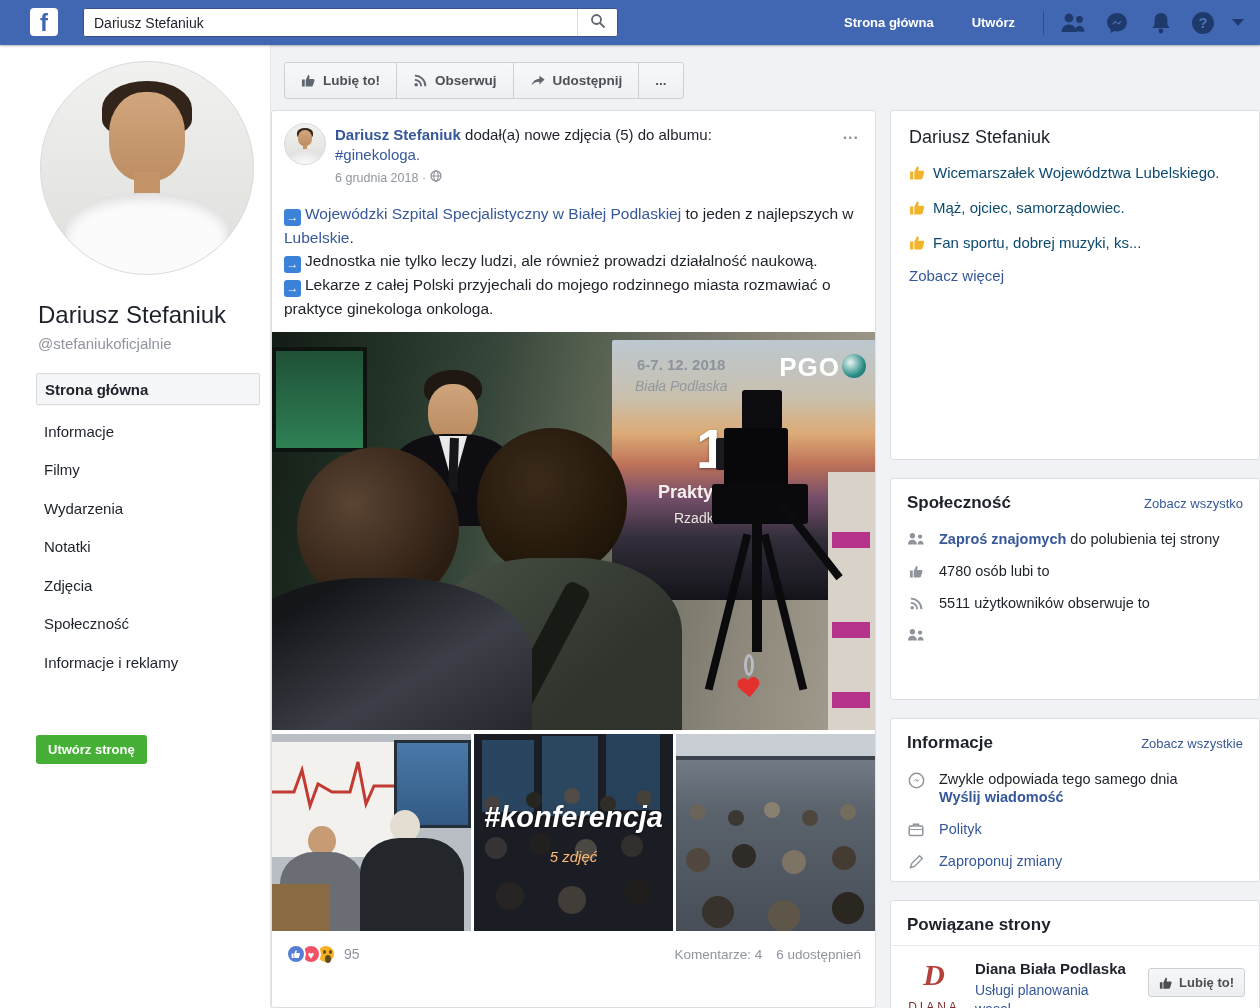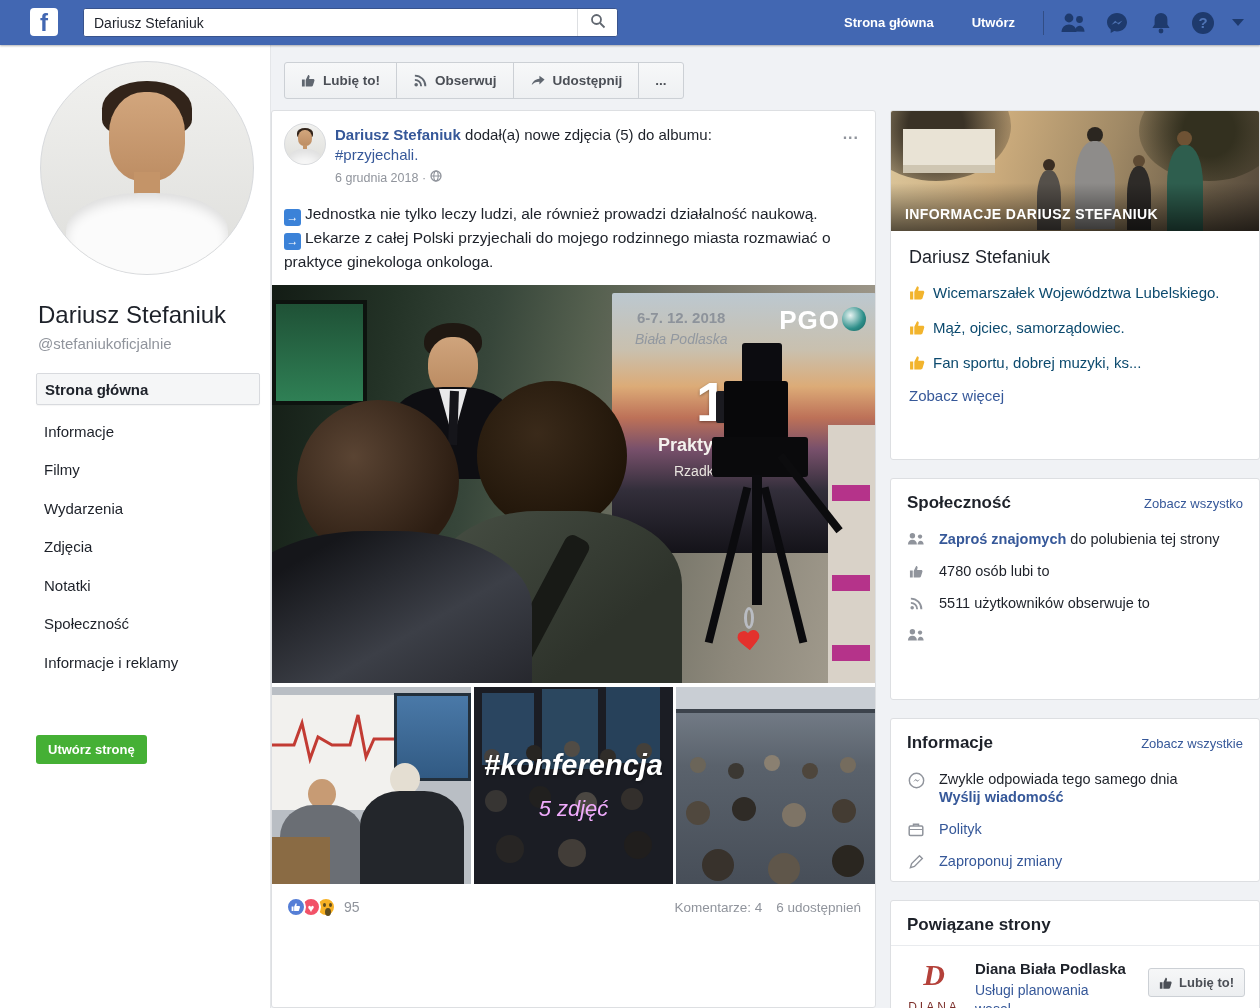--- a/index.html
+++ b/index.html
@@ -109,21 +109,21 @@
   .t2-w1 { position:absolute; left:8px; top:6px; width:52px; height:72px; background:#3e6d9c; }
   .t2-w2 { position:absolute; left:68px; top:2px; width:56px; height:80px; background:#417199; }
   .t2-w3 { position:absolute; left:132px; top:0; width:54px; height:76px; background:#3a6690; }
   .crowd { position:absolute; width:16px; height:16px; border-radius:50%; }
   .t2 .crowd { left:10px; top:62px; background:#6d675e;
     box-shadow:42px -4px 0 #3a332b,80px -8px 0 #857a6a,116px 0 0 #4a4238,152px -6px 0 #6e6557,
     4px 44px 0 3px #57504a,48px 40px 0 3px #2e2a26,94px 46px 0 3px #7b7265,140px 42px 0 3px #4f463c,
     18px 92px 0 6px #3a342e,80px 96px 0 6px #6a5f52,146px 88px 0 6px #2c2722; }
   .t2-overlay { position:absolute; inset:0; background:rgba(18,20,25,.45); display:flex; flex-direction:column; align-items:center; justify-content:center; gap:14px; }
   .t2-title { color:#fff; font-weight:bold; font-size:29px; text-shadow:0 1px 3px rgba(0,0,0,.5); }
-  .t2-count { color:#f0abfc; font-size:22px; }
+  .t2-count { color:#fdba74; font-size:15px; }
   .t3 { background:linear-gradient(#7d8691 0%,#5a626c 40%,#474e58 100%); }
   .t3-ceil { position:absolute; left:0; top:0; width:100%; height:26px; background:#c9ced4; border-bottom:4px solid #3c434c; }
   .t3 .crowd { left:14px; top:70px; background:#6b6559;
     box-shadow:38px 6px 0 #3b3833,74px -2px 0 #8a8071,112px 6px 0 #4e463c,150px 0 0 #756c5e,
     0px 48px 0 4px #50483e,46px 44px 0 4px #2f2b26,96px 50px 0 4px #7e7466,146px 46px 0 4px #443c33,
     20px 100px 0 8px #38322c,86px 104px 0 8px #5f564a,150px 96px 0 8px #2a2620; }
 
   
   .react-row { display:flex; align-items:center; justify-content:space-between; padding:0 14px; height:46px; }
   .react-left { display:flex; align-items:center; }
@@ -230,22 +230,22 @@
       <div class="av-neck"></div>
       <div class="av-shirt"></div>
     </div>
     <div class="side-name">Dariusz Stefaniuk</div>
     <div class="side-handle">@stefaniukoficjalnie</div>
     <ul class="side-menu">
       <li class="active">Strona główna</li>
       <li>Informacje</li>
       <li>Filmy</li>
       <li>Wydarzenia</li>
+      <li>Notatki</li>
       <li>Zdjęcia</li>
-      <li>Notatki</li>
       <li>Społeczność</li>
       <li>Informacje i reklamy</li>
     </ul>
     <button class="create-page-btn">Utwórz stronę</button>
   </aside>
 
   <main class="main-col">
 
     <div class="action-bar">
       <button class="action-btn">
@@ -277,36 +277,39 @@
           <div class="av-hair"></div>
           <div class="av-face"></div>
           <div class="av-neck"></div>
           <div class="av-shirt"></div>
         </div>
         <div class="post-head-text">
           <div>
             <a class="blue post-author">Dariusz Stefaniuk</a>
             <span>dodał(a) nowe zdjęcia (5) do albumu:</span>
           </div>
-          <div><a class="blue">#przyjechali.</a></div>
+          <div><a class="blue">#ginekologa.</a></div>
           <div class="post-meta">
             <span>6 grudnia 2018 ·</span>
             <span>
               <svg width="12" height="12" viewBox="0 0 12 12">
                   <circle cx="6" cy="6" r="5" fill="none" stroke="#90949c" stroke-width="1.3"></circle>
                   <line x1="1" y1="6" x2="11" y2="6" stroke="#90949c" stroke-width="1.1"></line>
                   <ellipse cx="6" cy="6" rx="2.2" ry="5" fill="none" stroke="#90949c" stroke-width="1.1"></ellipse>
                 </svg>
             </span>
           </div>
         </div>
         <span class="post-more">...</span>
       </div>
 
       <div class="post-body">
+        <div>
+          <span class="arrow-emoji">→</span><a class="blue">Wojewódzki Szpital Specjalistyczny w Białej Podlaskiej</a><span> to jeden z najlepszych w </span><a class="blue">Lubelskie</a><span>.</span>
+        </div>
         <div>
           <span class="arrow-emoji">→</span><span>Jednostka nie tylko leczy ludzi, ale również prowadzi działalność naukową.</span>
         </div>
         <div>
           <span class="arrow-emoji">→</span><span>Lekarze z całej Polski przyjechali do mojego rodzinnego miasta rozmawiać o praktyce ginekologa onkologa.</span>
         </div>
       </div>
 
       <div class="photo-main">
         <div class="ph-screen"></div>
@@ -395,36 +398,20 @@
           <span>Komentarze: 4</span>
           <span>6 udostępnień</span>
         </div>
       </div>
     </article>
   </main>
 
   <section class="right-col">
 
     <div class="card card-about">
-      <div class="cover">
-        <div class="cv-tree1"></div>
-        <div class="cv-tree2"></div>
-        <div class="cv-palace"></div>
-        <div class="cv-head" style="left:196px;top:16px;width:16px;height:16px;background:#2b2620;"></div>
-        <div class="cv-fig" style="left:184px;top:30px;width:40px;height:88px;background:#8e8c8a;"></div>
-        <div class="cv-head" style="left:152px;top:48px;width:12px;height:12px;background:#3a2d22;"></div>
-        <div class="cv-fig" style="left:146px;top:59px;width:24px;height:60px;background:#55504a;"></div>
-        <div class="cv-head" style="left:242px;top:44px;width:12px;height:12px;background:#5e4a33;"></div>
-        <div class="cv-fig" style="left:236px;top:55px;width:24px;height:64px;background:#2e2b28;"></div>
-        <div class="cv-head" style="left:286px;top:20px;width:15px;height:15px;background:#6e5234;"></div>
-        <div class="cv-fig" style="left:276px;top:34px;width:36px;height:86px;background:#2e5e4e;"></div>
-        <div class="cv-caption">
-          <span>INFORMACJE DARIUSZ STEFANIUK</span>
-        </div>
-      </div>
       <div class="about-body">
         <div class="about-name">Dariusz Stefaniuk</div>
         <div class="about-line">
           <span class="thumb-emoji"><svg width="17" height="17" viewBox="0 0 16 16">
                 <path d="M1 7h3v7.5H1zM5 14.5V7.4L7.6 2c.9 0 1.6.7 1.6 1.6l-.6 2.8h4.4c.8 0 1.4.6 1.4 1.4l-.1.4-1.6 5.2c-.2.7-.8 1.1-1.5 1.1z" fill="#f2b42d"></path>
               </svg></span><span>Wicemarszałek Województwa Lubelskiego.</span>
         </div>
         <div class="about-line">
           <span class="thumb-emoji"><svg width="17" height="17" viewBox="0 0 16 16">
                 <path d="M1 7h3v7.5H1zM5 14.5V7.4L7.6 2c.9 0 1.6.7 1.6 1.6l-.6 2.8h4.4c.8 0 1.4.6 1.4 1.4l-.1.4-1.6 5.2c-.2.7-.8 1.1-1.5 1.1z" fill="#f2b42d"></path>

